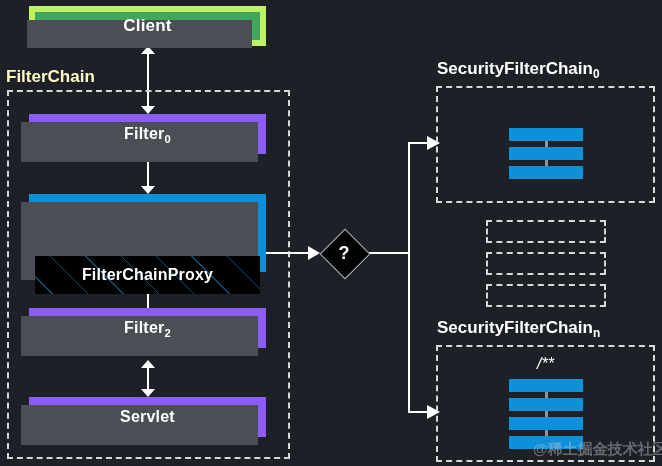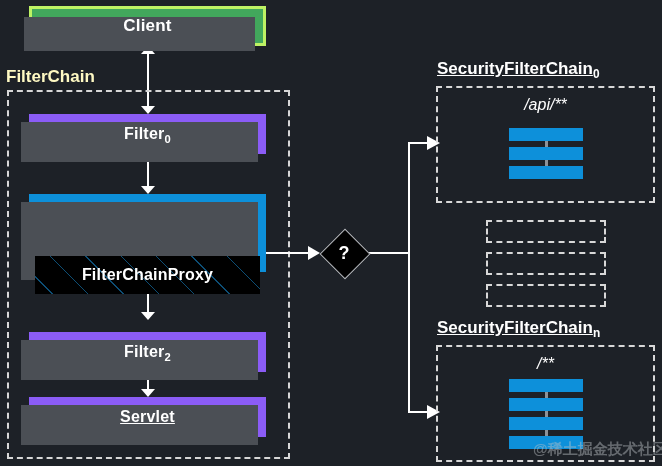--- a/index.html
+++ b/index.html
@@ -28,21 +28,21 @@
     letter-spacing: .2px;
   }
 
   
   #client-box {
     left: 29px;
     top: 6px;
     width: 237px;
     height: 40px;
     background: #42a75c;
-    border: 3px solid #bef264;
+    border: 6px solid #bef264;
     font-size: 17px;
     z-index: 3;
   }
   #client-box::after {
     content: "";
     position: absolute;
     left: -8px;
     top: 8px;
     width: 100%;
     height: 100%;
@@ -81,22 +81,22 @@
     content: "";
     position: absolute;
     left: -8px;
     top: 8px;
     width: 100%;
     height: 100%;
     background: #4b4f55;
     z-index: -1;
   }
   #filter0-box { top: 114px; height: 40px; }
-  #filter2-box { top: 332px; height: 40px; }
-  #servlet-box { top: 397px; height: 40px; text-decoration: underline; }
+  #filter2-box { top: 308px; height: 40px; }
+  #servlet-box { top: 397px; height: 40px; }
 
   sub {
     font-size: 0.7em;
     vertical-align: sub;
     line-height: 0;
   }
 
   
   #dfp-box {
     left: 29px;
@@ -273,21 +273,20 @@
   }
   #route-head-top { left: 427px; top: 136px; }
   #route-head-bot { left: 427px; top: 405px; }
 
   
   .sfc-title {
     position: absolute;
     color: #ffffff;
     font-size: 17px;
     font-weight: bold;
-    text-decoration: underline;
   }
   #sfc0-title { left: 437px; top: 59px; }
   #sfcn-title { left: 437px; top: 318px; }
 
   .sfc-container {
     position: absolute;
     box-sizing: border-box;
     border: 2px dashed #d8d8d8;
   }
   #sfc0-container { left: 436px; top: 86px;  width: 219px; height: 117px; }
@@ -421,21 +420,20 @@
   </div>
 
   <div class="box filter-box" id="servlet-box">
     <span>Servlet</span>
   </div>
 
   <div class="sfc-title" id="sfc0-title">
     <span>SecurityFilterChain</span><sub>0</sub>
   </div>
   <div class="sfc-container" id="sfc0-container">
-    <div class="sfc-pattern">/api/**</div>
     <div class="bar-stack" id="sfc0-stack">
       <div class="connector"></div>
       <div class="bar"></div>
       <div class="bar"></div>
       <div class="bar"></div>
     </div>
   </div>
 
   <div class="placeholder-box" id="ph1"></div>
   <div class="placeholder-box" id="ph2"></div>

